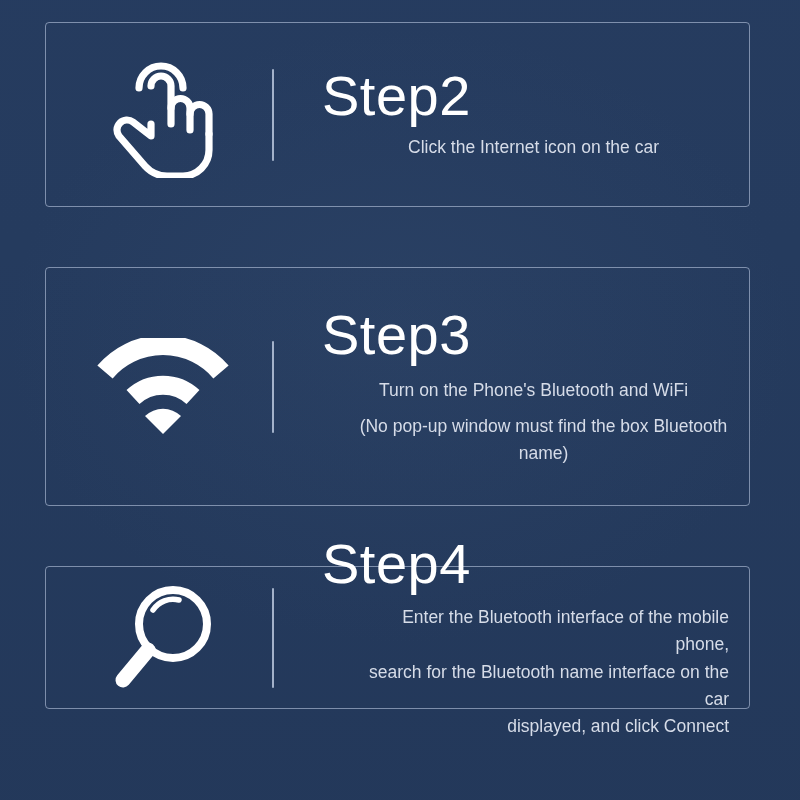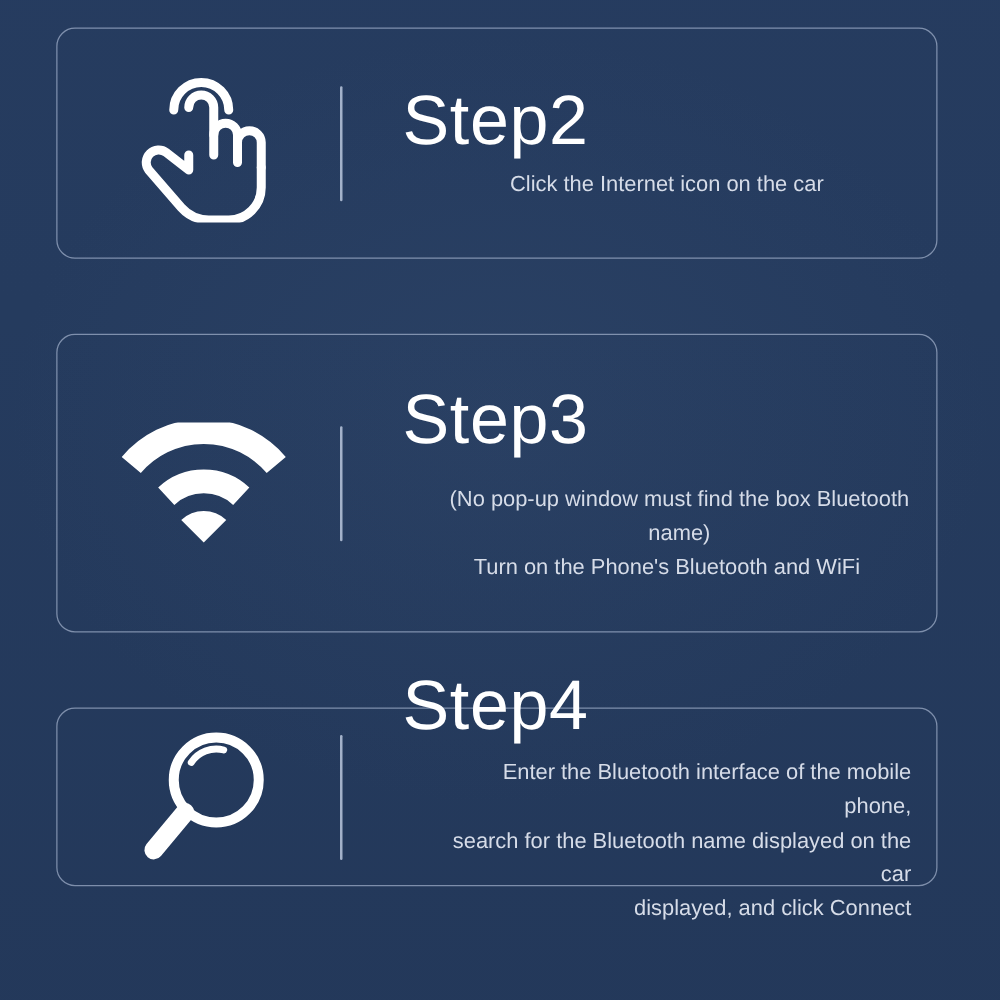--- a/index.html
+++ b/index.html
@@ -32,21 +32,21 @@
   .page {
     position:absolute; inset:0;
     display:flex; flex-direction:column;
     padding:22px 50px 102px 45px;
     gap:60px;
   }
 
   .card {
     position:relative;
     border:1px solid rgba(200,214,236,0.55);
-    border-radius:15px;
+    border-radius:4px;
     display:flex;
     align-items:center;
     padding:0 0 0 8px;
     flex:0 0 auto;
   }
   .card-1 { height:185px; }
   .card-2 { height:239px; }
   .card-3 { height:143px; }
 
   .icon-col {
@@ -151,22 +151,22 @@
 
           <path d="M66 96 L48 78 a26 26 0 0 1 36 0 Z" fill="#ffffff"></path>
         </svg>
       </span>
     </div>
 
     <div class="divider"></div>
 
     <div class="text-col">
       <div class="step-title">Step3</div>
+      <div class="step-desc center">Turn on the Phone's Bluetooth and WiFi</div>
       <div class="step-desc sub">(No pop-up window must find the box Bluetooth name)</div>
-      <div class="step-desc center">Turn on the Phone's Bluetooth and WiFi</div>
     </div>
   </div>
 
   <div class="card card-3">
 
     <div class="icon-col">
       <span>
         <svg class="icon-svg" width="112" height="116" viewBox="0 0 112 116" fill="none">
 
           <circle cx="66" cy="44" r="34" stroke="#ffffff" stroke-width="8"></circle>
@@ -176,18 +176,18 @@
           <path d="M41 70 L16 100" stroke="#ffffff" stroke-width="15" stroke-linecap="round"></path>
         </svg>
       </span>
     </div>
 
     <div class="divider"></div>
 
     <div class="text-col">
       <div class="step-title">Step4</div>
       <div class="step-desc left">Enter the Bluetooth interface of the mobile phone,</div>
-      <div class="step-desc left">search for the Bluetooth name displayed on the car</div>
+      <div class="step-desc left">search for the Bluetooth name interface on the car</div>
       <div class="step-desc left">displayed, and click Connect</div>
     </div>
   </div>
 
 </div>
 
 </body></html>

